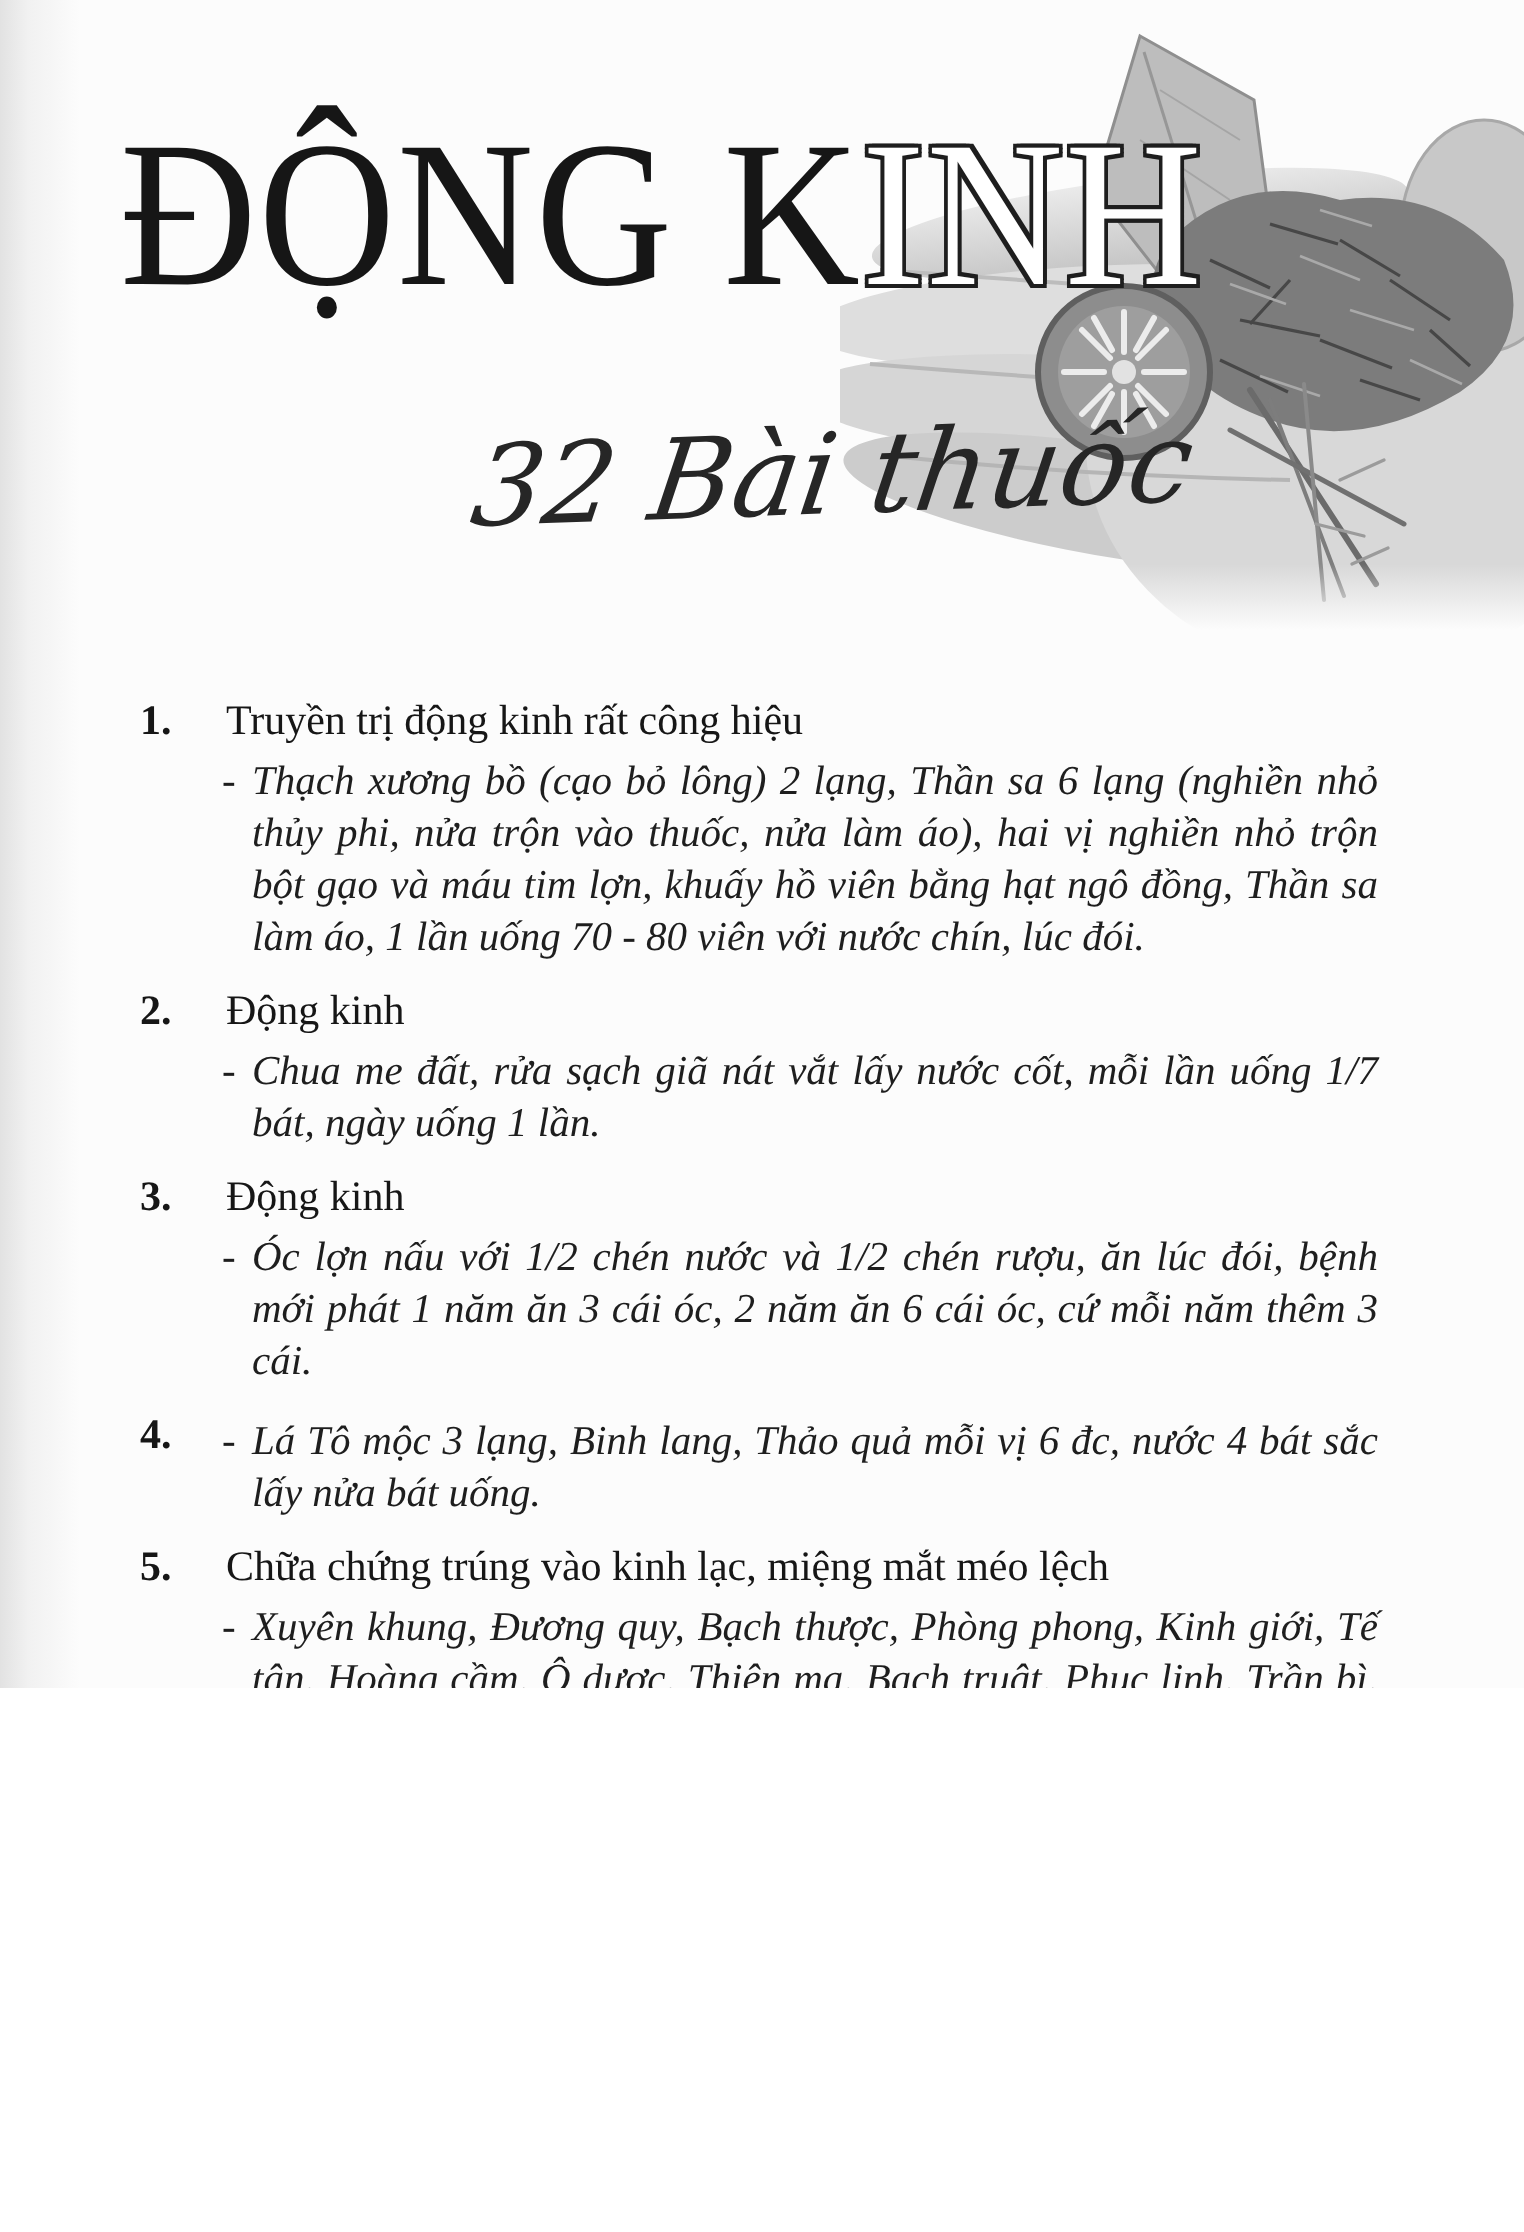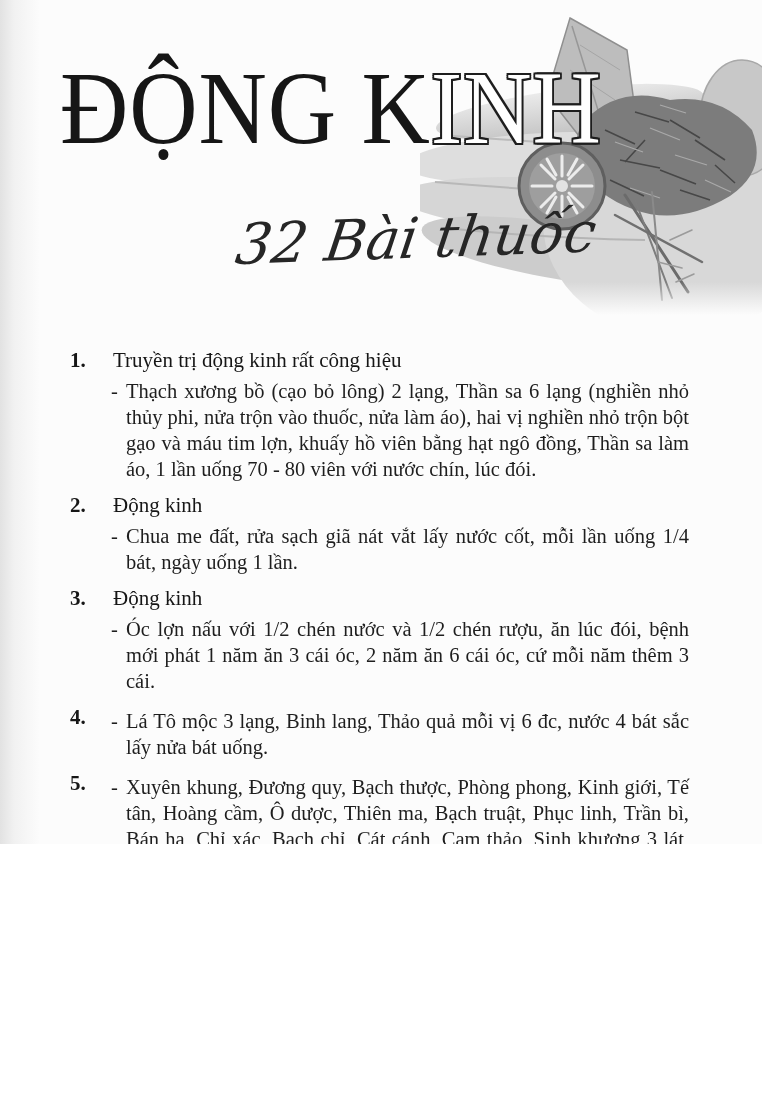--- a/index.html
+++ b/index.html
@@ -28,21 +28,21 @@
     font-family:"DejaVu Serif", serif; font-style:italic; font-size:56px; color:#262626;
     transform:rotate(-2deg) skewX(-10deg); transform-origin:left bottom;
   }
   main { position:relative; z-index:2; padding:0 73px 0 70px; }
   .remedy { display:flex; margin:0 0 10px 0; }
   .num { flex:0 0 43px; font-weight:700; font-size:21px; line-height:27px; color:#161616; }
   .content { flex:1; min-width:0; }
   .heading { margin:0; font-size:21px; line-height:27px; font-weight:400; text-align:justify; color:#161616; }
   .body {
     margin:4px 0 0 0; font-size:20.5px; line-height:26px; text-align:justify;
-    padding-left:13px; text-indent:-15px; color:#1e1e1e;
+    padding-left:13px; text-indent:-15px; color:#1e1e1e;font-style:italic;
   }
   .dash { display:inline-block; width:15px; text-indent:0; }
   .speck { position:absolute; right:-2px; top:1037px; width:10px; height:8px; background:#4f4f4f; border-radius:45%; z-index:4; }
 </style>
 </head>
 <body>
 
 <div class="page">
   <div class="edge-shade"></div>
 
@@ -117,21 +117,21 @@
       <div class="content">
         <h2 class="heading">Truyền trị động kinh rất công hiệu</h2>
         <p class="body"><span class="dash">-</span><span>Thạch xương bồ (cạo bỏ lông) 2 lạng, Thần sa 6 lạng (nghiền nhỏ thủy phi, nửa trộn vào thuốc, nửa làm áo), hai vị nghiền nhỏ trộn bột gạo và máu tim lợn, khuấy hồ viên bằng hạt ngô đồng, Thần sa làm áo, 1 lần uống 70 - 80 viên với nước chín, lúc đói.</span></p>
       </div>
     </section>
 
     <section class="remedy">
       <div class="num">2.</div>
       <div class="content">
         <h2 class="heading">Động kinh</h2>
-        <p class="body"><span class="dash">-</span><span>Chua me đất, rửa sạch giã nát vắt lấy nước cốt, mỗi lần uống 1/4 bát, ngày uống 1 lần.</span></p>
+        <p class="body"><span class="dash">-</span><span>Chua me đất, rửa sạch giã nát vắt lấy nước cốt, mỗi lần uống 1/7 bát, ngày uống 1 lần.</span></p>
       </div>
     </section>
 
     <section class="remedy">
       <div class="num">3.</div>
       <div class="content">
         <h2 class="heading">Động kinh</h2>
         <p class="body"><span class="dash">-</span><span>Óc lợn nấu với 1/2 chén nước và 1/2 chén rượu, ăn lúc đói, bệnh mới phát 1 năm ăn 3 cái óc, 2 năm ăn 6 cái óc, cứ mỗi năm thêm 3 cái.</span></p>
       </div>
     </section>
@@ -139,20 +139,21 @@
     <section class="remedy">
       <div class="num">4.</div>
       <div class="content">
         <p class="body"><span class="dash">-</span><span>Lá Tô mộc 3 lạng, Binh lang, Thảo quả mỗi vị 6 đc, nước 4 bát sắc lấy nửa bát uống.</span></p>
       </div>
     </section>
 
     <section class="remedy">
       <div class="num">5.</div>
       <div class="content">
+        <h2 class="heading">Chữa chứng trúng vào kinh lạc, miệng mắt méo lệch</h2>
         <p class="body"><span class="dash">-</span><span>Xuyên khung, Đương quy, Bạch thược, Phòng phong, Kinh giới, Tế tân, Hoàng cầm, Ô dược, Thiên ma, Bạch truật, Phục linh, Trần bì, Bán hạ, Chỉ xác, Bạch chỉ, Cát cánh, Cam thảo, Sinh khương 3 lát, sắc uống.</span></p>
       </div>
     </section>
 
     <section class="remedy">
       <div class="num">6.</div>
       <div class="content">
         <h2 class="heading">Kinh khóc</h2>
       </div>
     </section>

